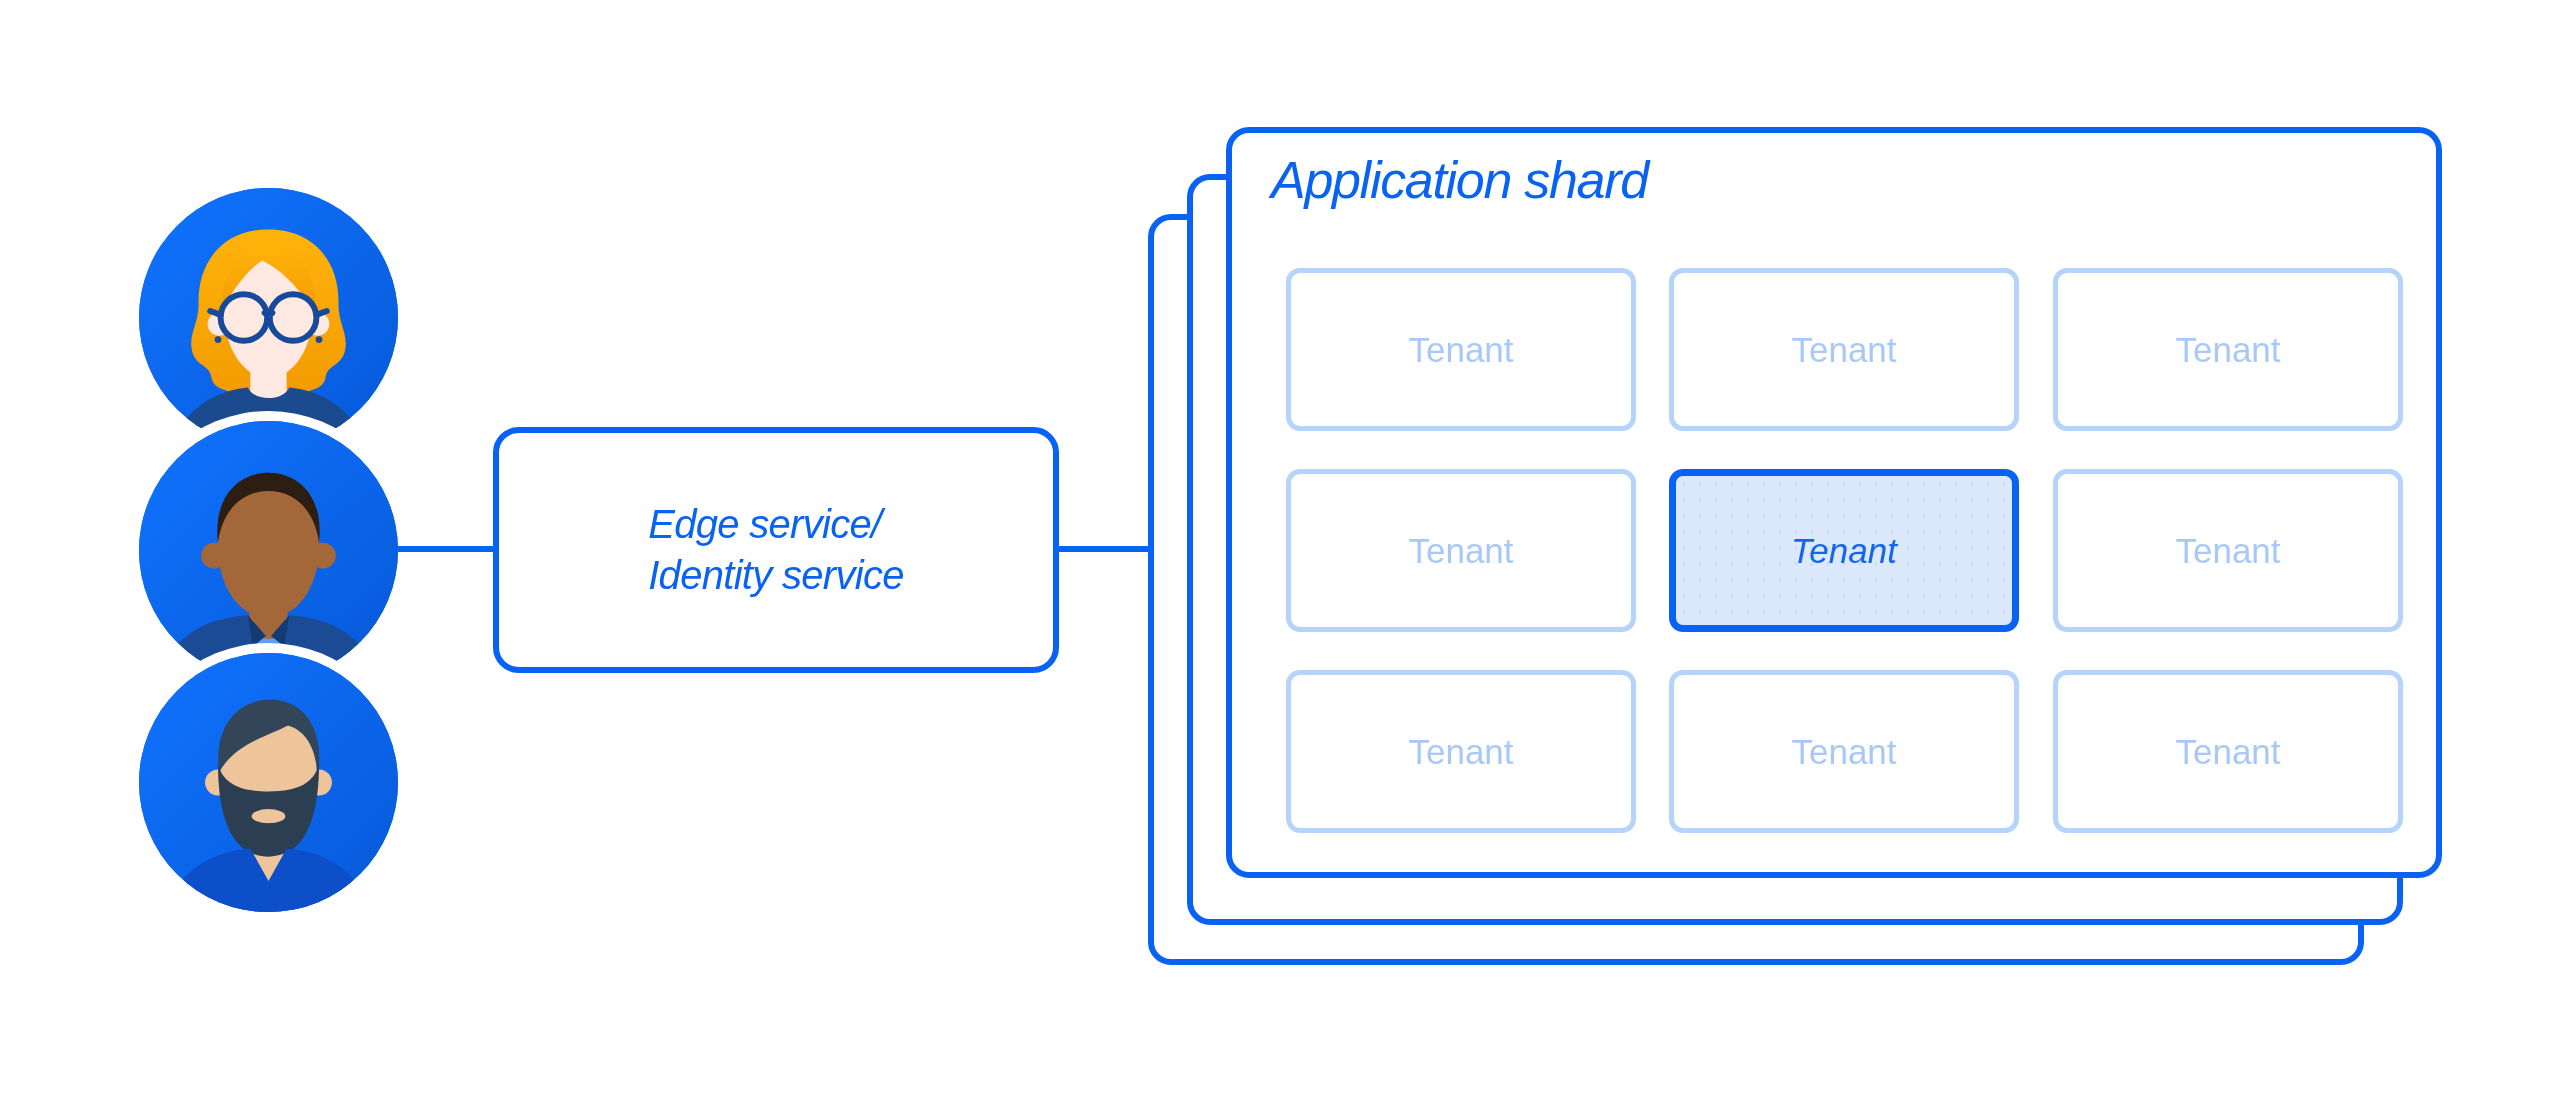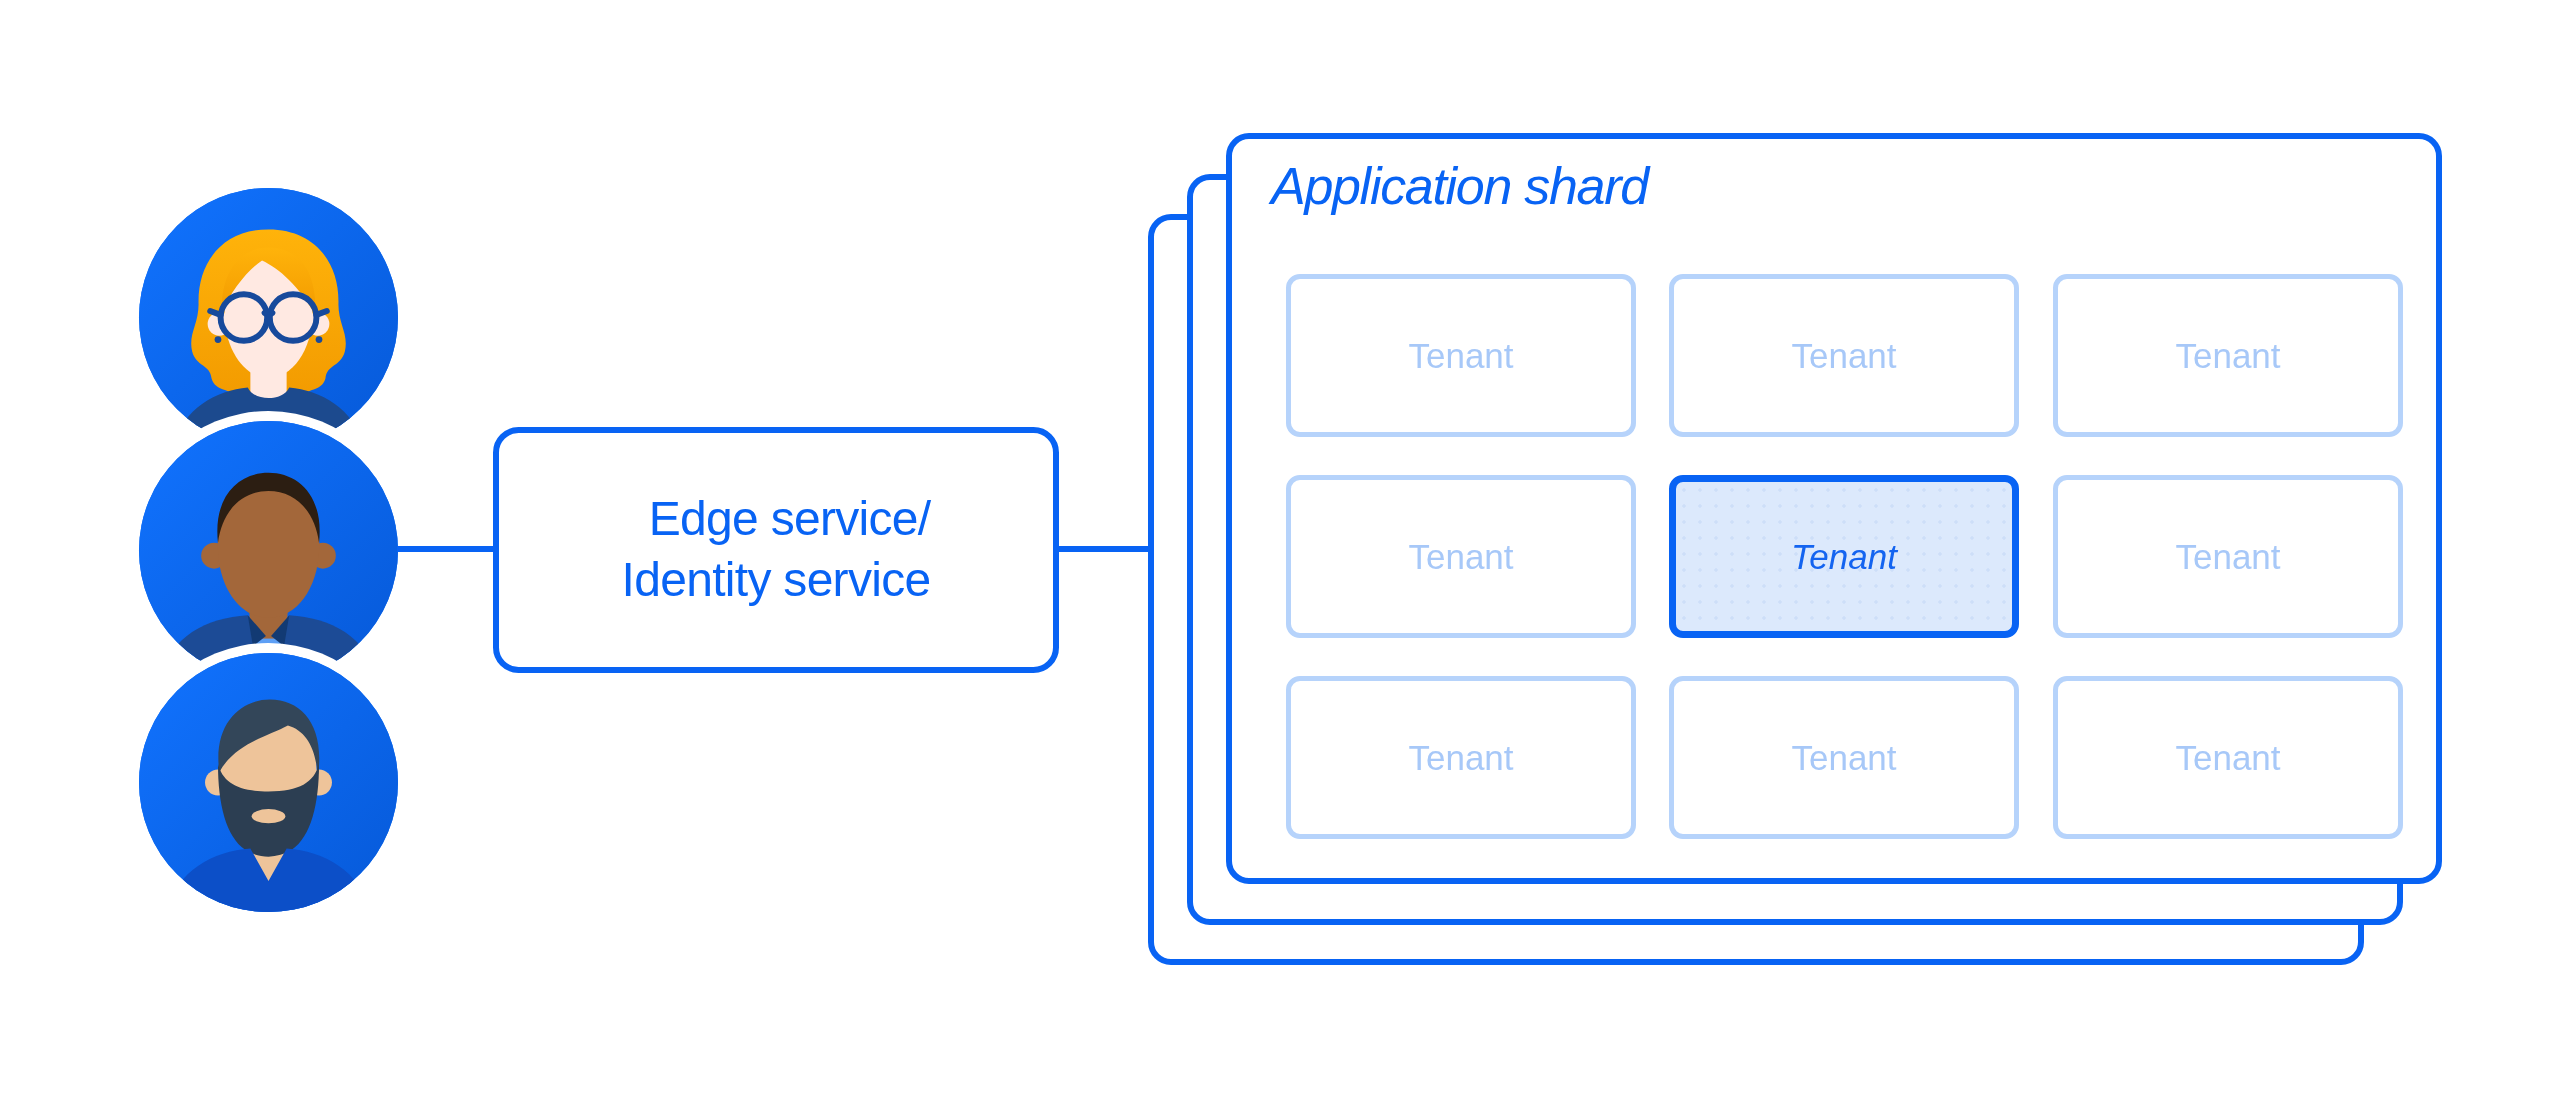--- a/index.html
+++ b/index.html
@@ -45,42 +45,43 @@
     box-sizing: border-box;
     background: #ffffff;
     border: 6px solid var(--accent, #0863f4);
     border-radius: 25.5px;
     display: flex;
     align-items: center;
     justify-content: center;
     z-index: 2;
   }
   .edge-label {
-    font-size: 48px;
+    font-style: italic;
+    font-size: 40px;
     line-height: 1.27;
     letter-spacing: -0.7px;
     color: var(--accent, #0863f4);
-    text-align: right;
+    text-align: left;
     white-space: nowrap;
   }
   .edge-label span { display: block; }
 
   
   .card {
     position: absolute;
     width: 1216px;
     height: 751px;
     box-sizing: border-box;
     background: #ffffff;
     border: 6.7px solid var(--accent, #0863f4);
     border-radius: 23px;
   }
   .card-back  { left: 1148px; top: 214px; z-index: 1; }
   .card-mid   { left: 1187px; top: 174px; z-index: 2; }
-  .card-front { left: 1226px; top: 133px; z-index: 3; }
+  .card-front { left: 1226px; top: 127px; z-index: 3; }
 
   .shard-title {
     position: absolute;
     left: 39px; top: 17.4px;
     font-style: italic;
     font-size: 52px;
     letter-spacing: -1.3px;
     color: var(--accent, #0863f4);
     white-space: nowrap;
   }

